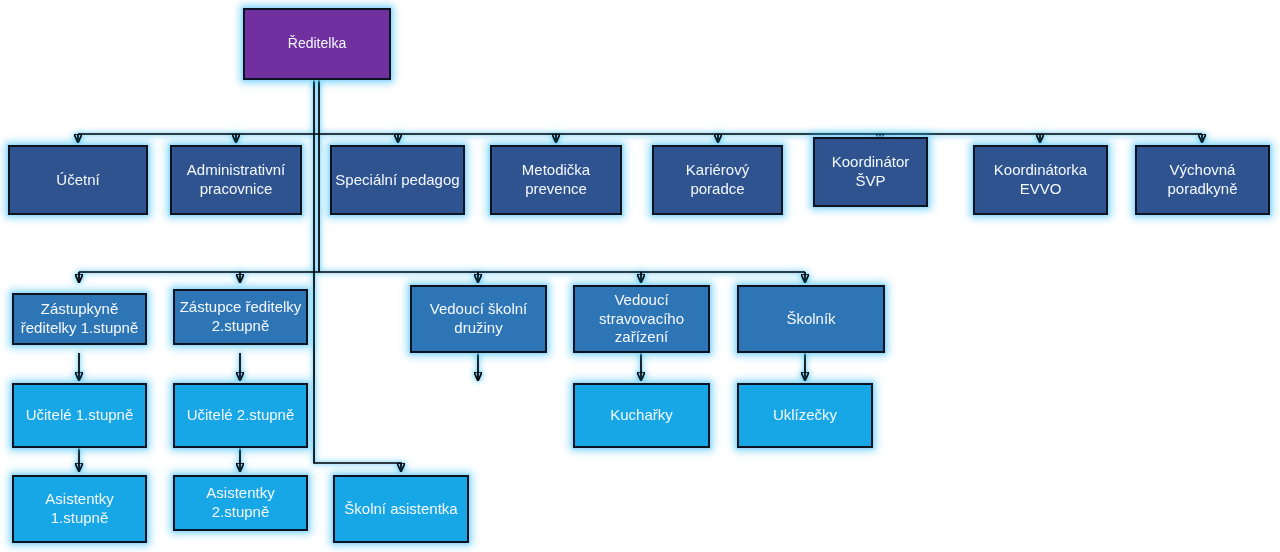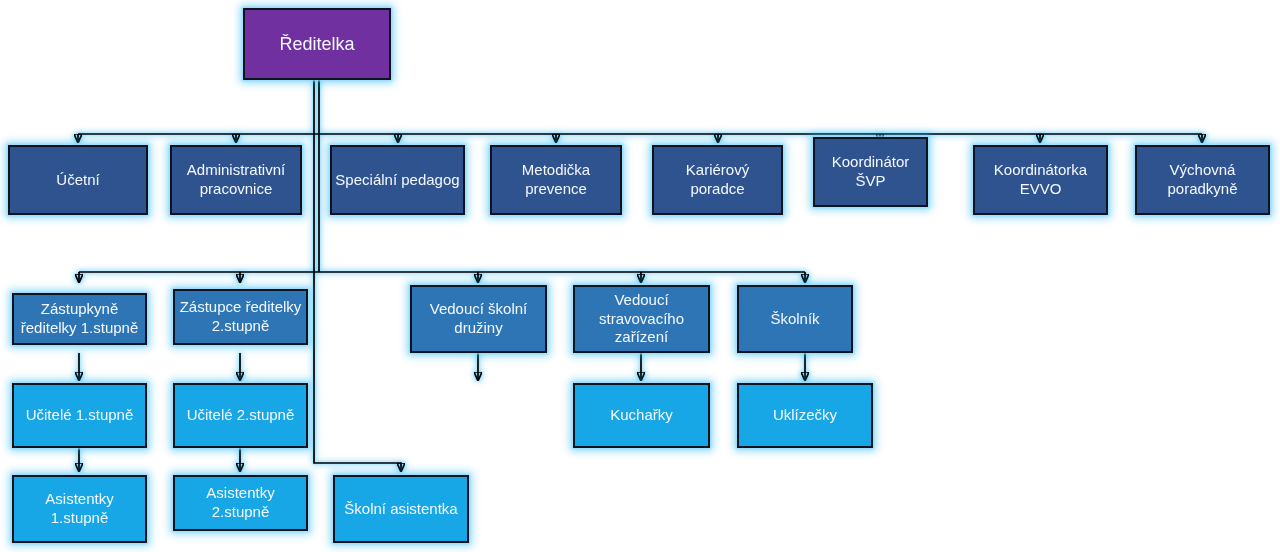--- a/index.html
+++ b/index.html
@@ -13,21 +13,21 @@
   }
   svg.connectors * { stroke:#000000; stroke-width:1.7; fill:none; }
   .node {
     position:absolute; box-sizing:border-box;
     display:flex; align-items:center; justify-content:center;
     text-align:center; color:#f4f8ff;
     border:2px solid #0e1320;
     box-shadow: 0 0 2px 1px rgba(150,216,255,0.9), 0 0 8px 3px rgba(0,176,240,0.45);
     font-size:15px; line-height:1.24; padding:2px 3px;
   }
-  .root { background:#7030A0; font-size:18px; }
+  .root { background:#7030A0; font-size:14px; }
   .lvl2 { background:#2E538F; }
   .lvl3 { background:#2E75B6; }
   .lvl4 { background:#17A7E7; }
 </style>
 </head>
 <body>
 
 <div class="stage">
 
   <svg class="connectors" viewBox="0 0 1280 552" xmlns="http://www.w3.org/2000/svg">
@@ -101,21 +101,21 @@
   </div>
   <div class="node lvl3" style="left:173px;top:289px;width:135px;height:56px">
     <span>Zástupce ředitelky 2.stupně</span>
   </div>
   <div class="node lvl3" style="left:410px;top:285px;width:137px;height:68px">
     <span>Vedoucí školní družiny</span>
   </div>
   <div class="node lvl3" style="left:573px;top:285px;width:137px;height:68px">
     <span>Vedoucí stravovacího zařízení</span>
   </div>
-  <div class="node lvl3" style="left:737px;top:285px;width:116px;height:68px">
+  <div class="node lvl3" style="left:737px;top:285px;width:148px;height:68px">
     <span>Školník</span>
   </div>
 
   <div class="node lvl4" style="left:12px;top:383px;width:135px;height:65px">
     <span>Učitelé 1.stupně</span>
   </div>
   <div class="node lvl4" style="left:173px;top:383px;width:135px;height:65px">
     <span>Učitelé 2.stupně</span>
   </div>
   <div class="node lvl4" style="left:573px;top:383px;width:137px;height:65px">

